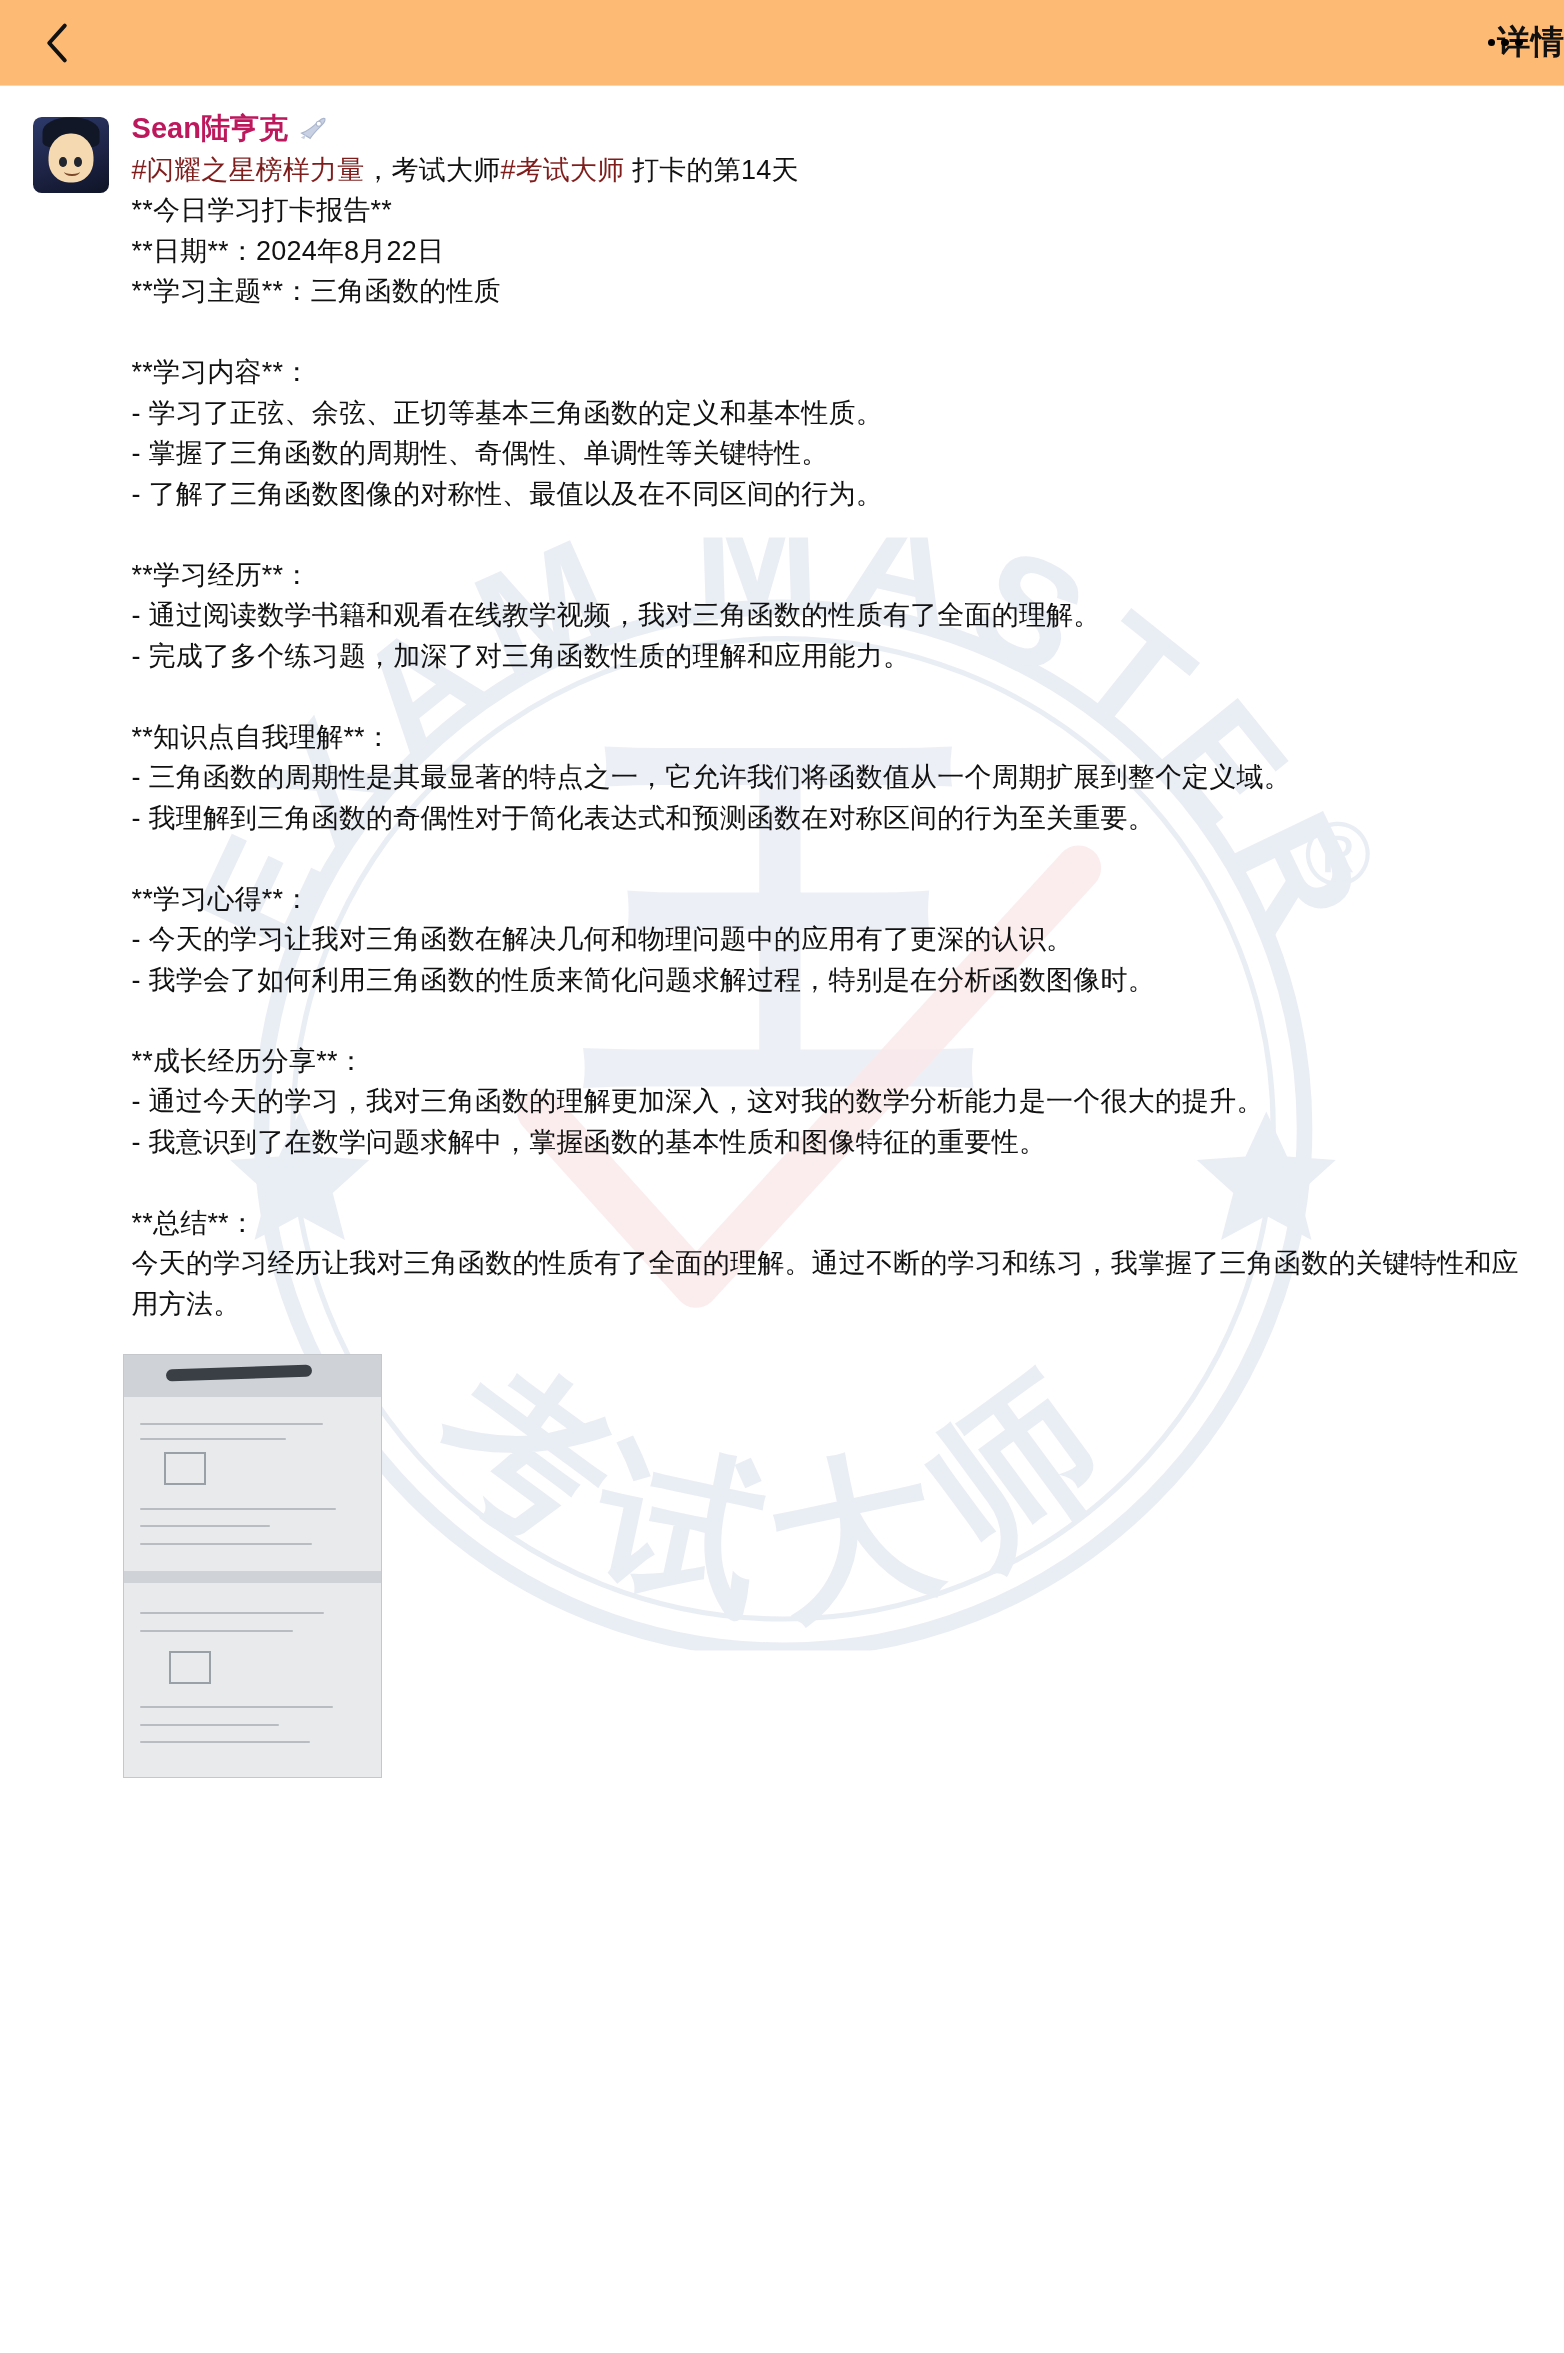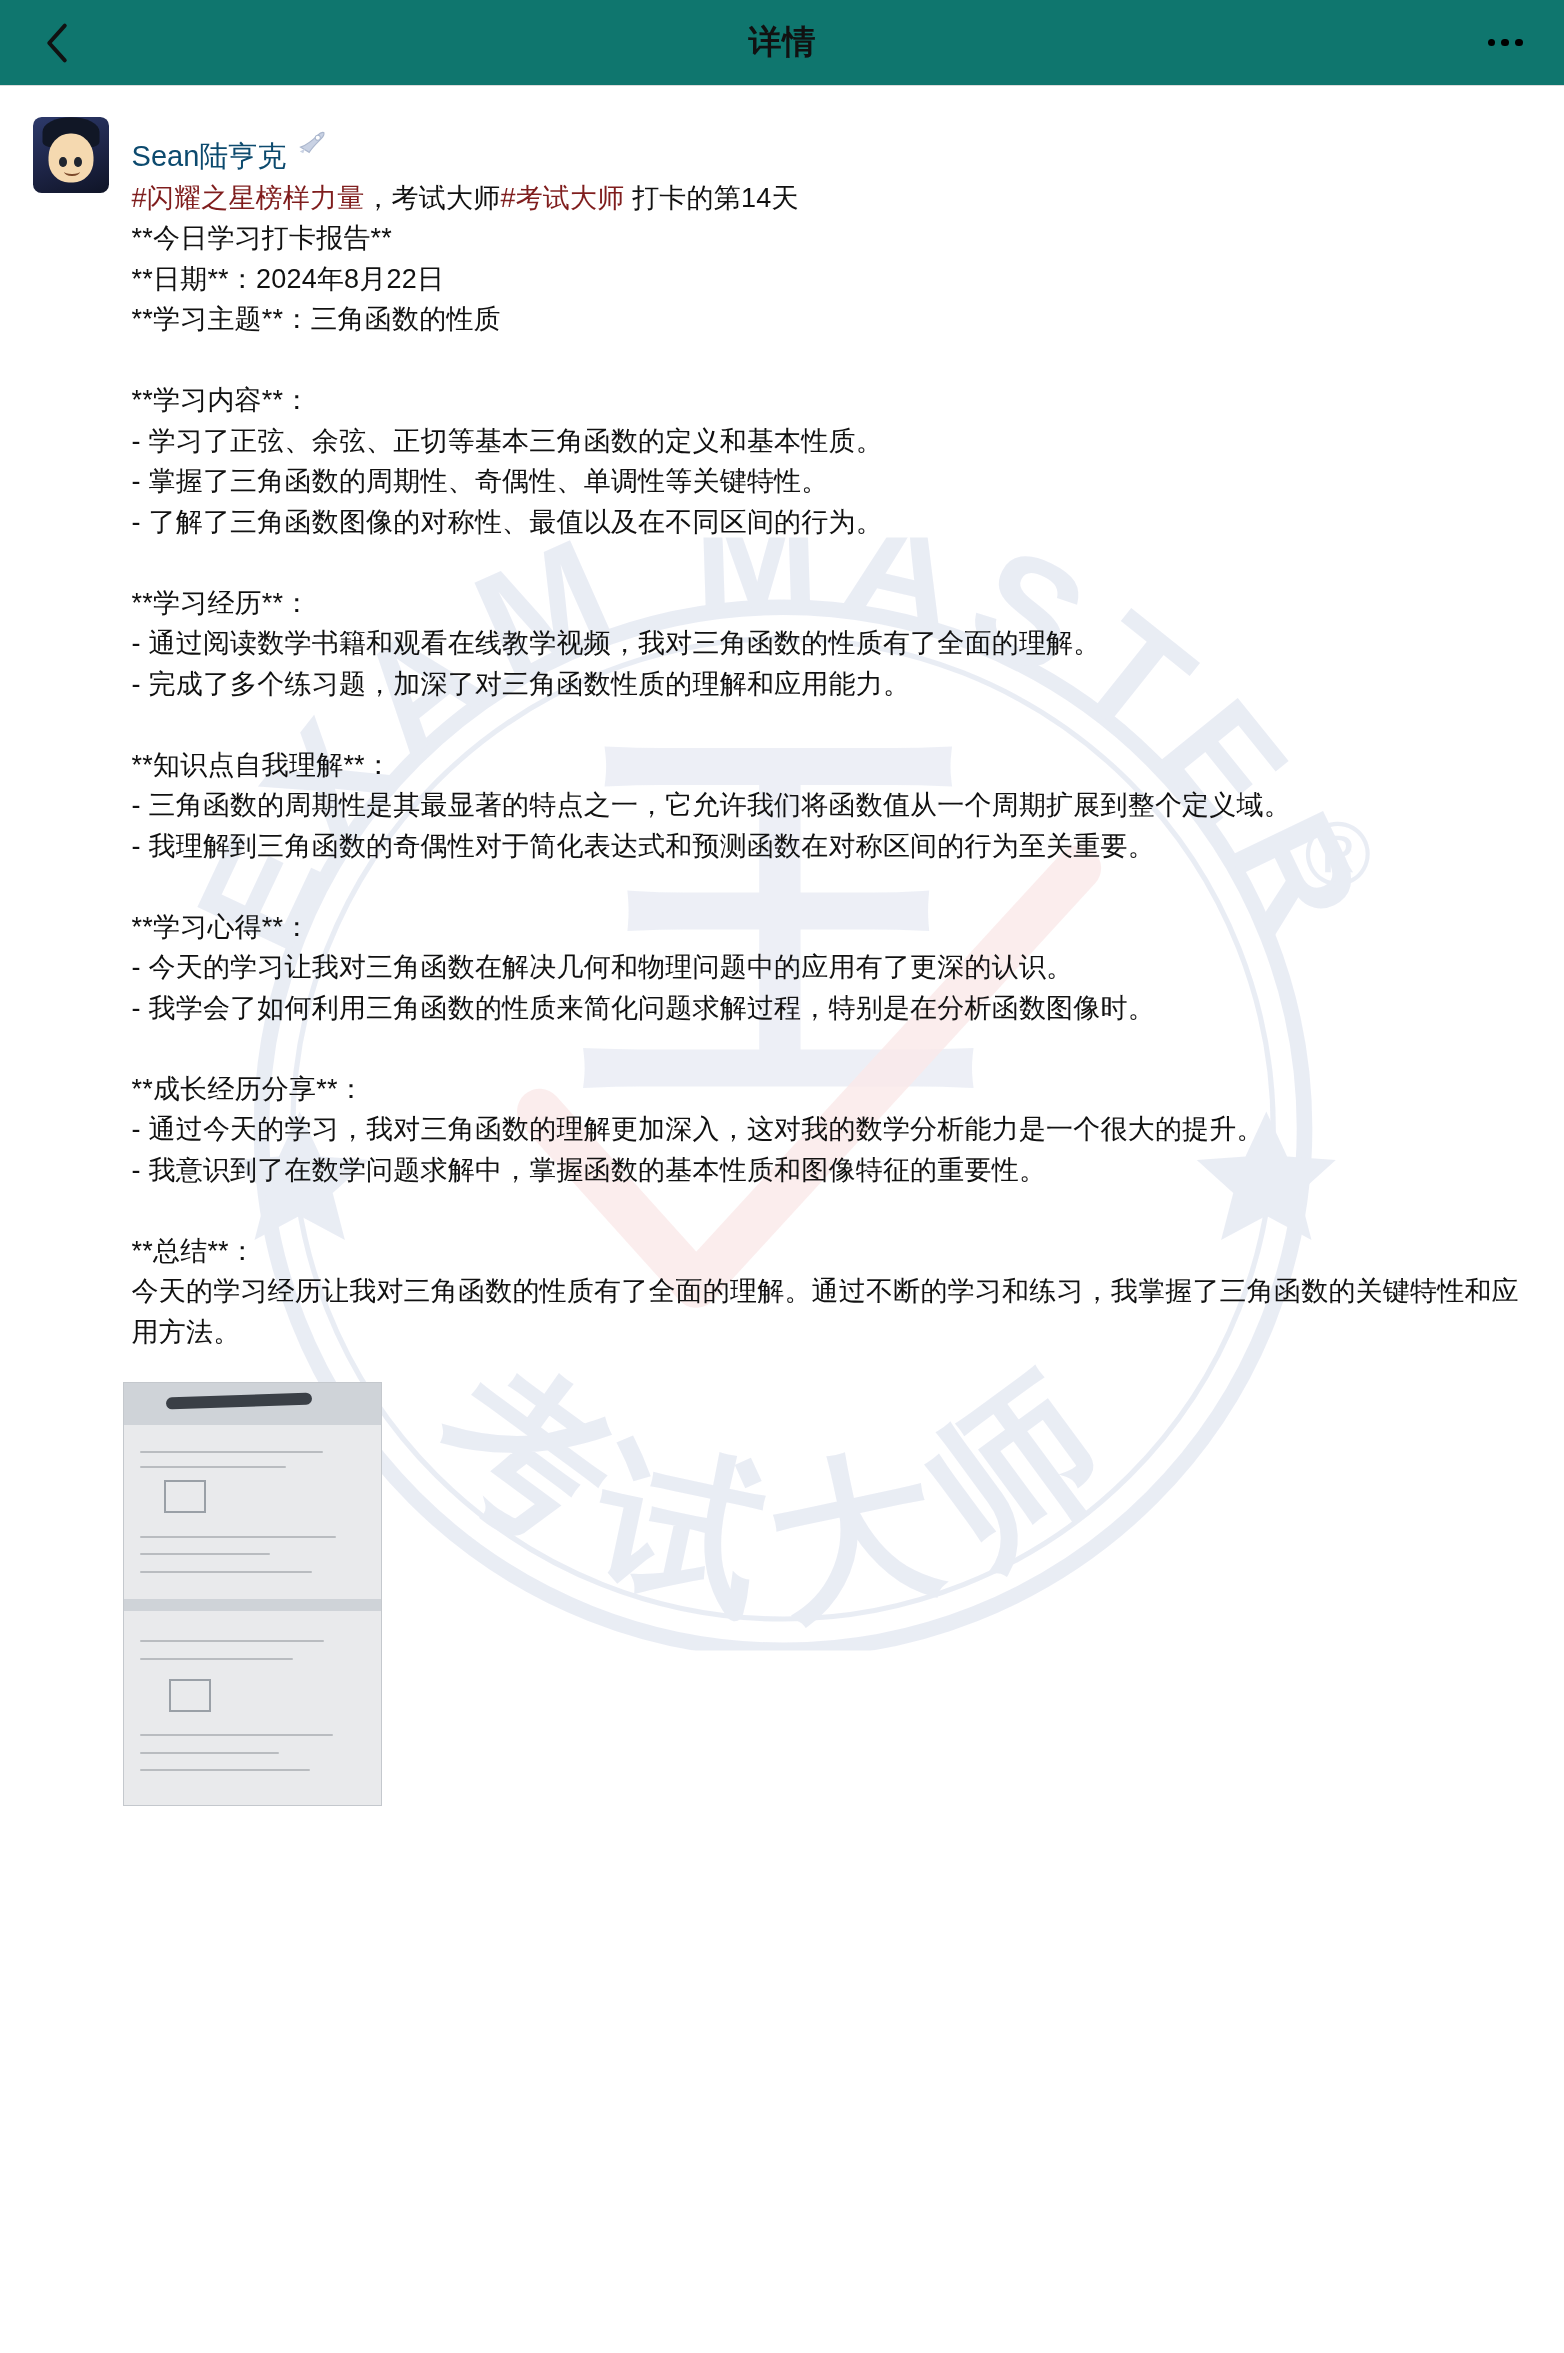--- a/index.html
+++ b/index.html
@@ -13,25 +13,25 @@
     font-family: "Liberation Sans", "DejaVu Sans", sans-serif;
     color: #111;
     position: relative;
     overflow: hidden;
   }
 
   
   .header {
     position: relative;
     height: 85px;
-    background: #0f766e;
+    background: #fdba74;
     border-bottom: 0.9px solid #dcdcdc;
     display: flex;
     align-items: center;
-    justify-content: center;
+    justify-content: flex-end;
   }
   .header-title {
     font-size: 33px;
     font-weight: 600;
     color: #111;
     letter-spacing: 0.9px;
   }
   .back-btn {
     position: absolute;
     left: 38px;
@@ -129,24 +129,23 @@
     min-width: 0;
   }
   .author-row {
     display: flex;
     align-items: center;
     gap: 10.4px;
     margin-bottom: 3.5px;
   }
   .author-name {
     font-size: 29px;
-    color: #0c4a6e;
-    font-weight: 400;
+    color: #be185d;
+    font-weight: 700;
     line-height: 1.25;
-    margin-top: 28px;
   }
   .author-badge {
     display: inline-block;
     width: 29.6px;
     height: 24px;
     position: relative;
   }
   .author-badge svg { display: block; }
 
   .post-text {

